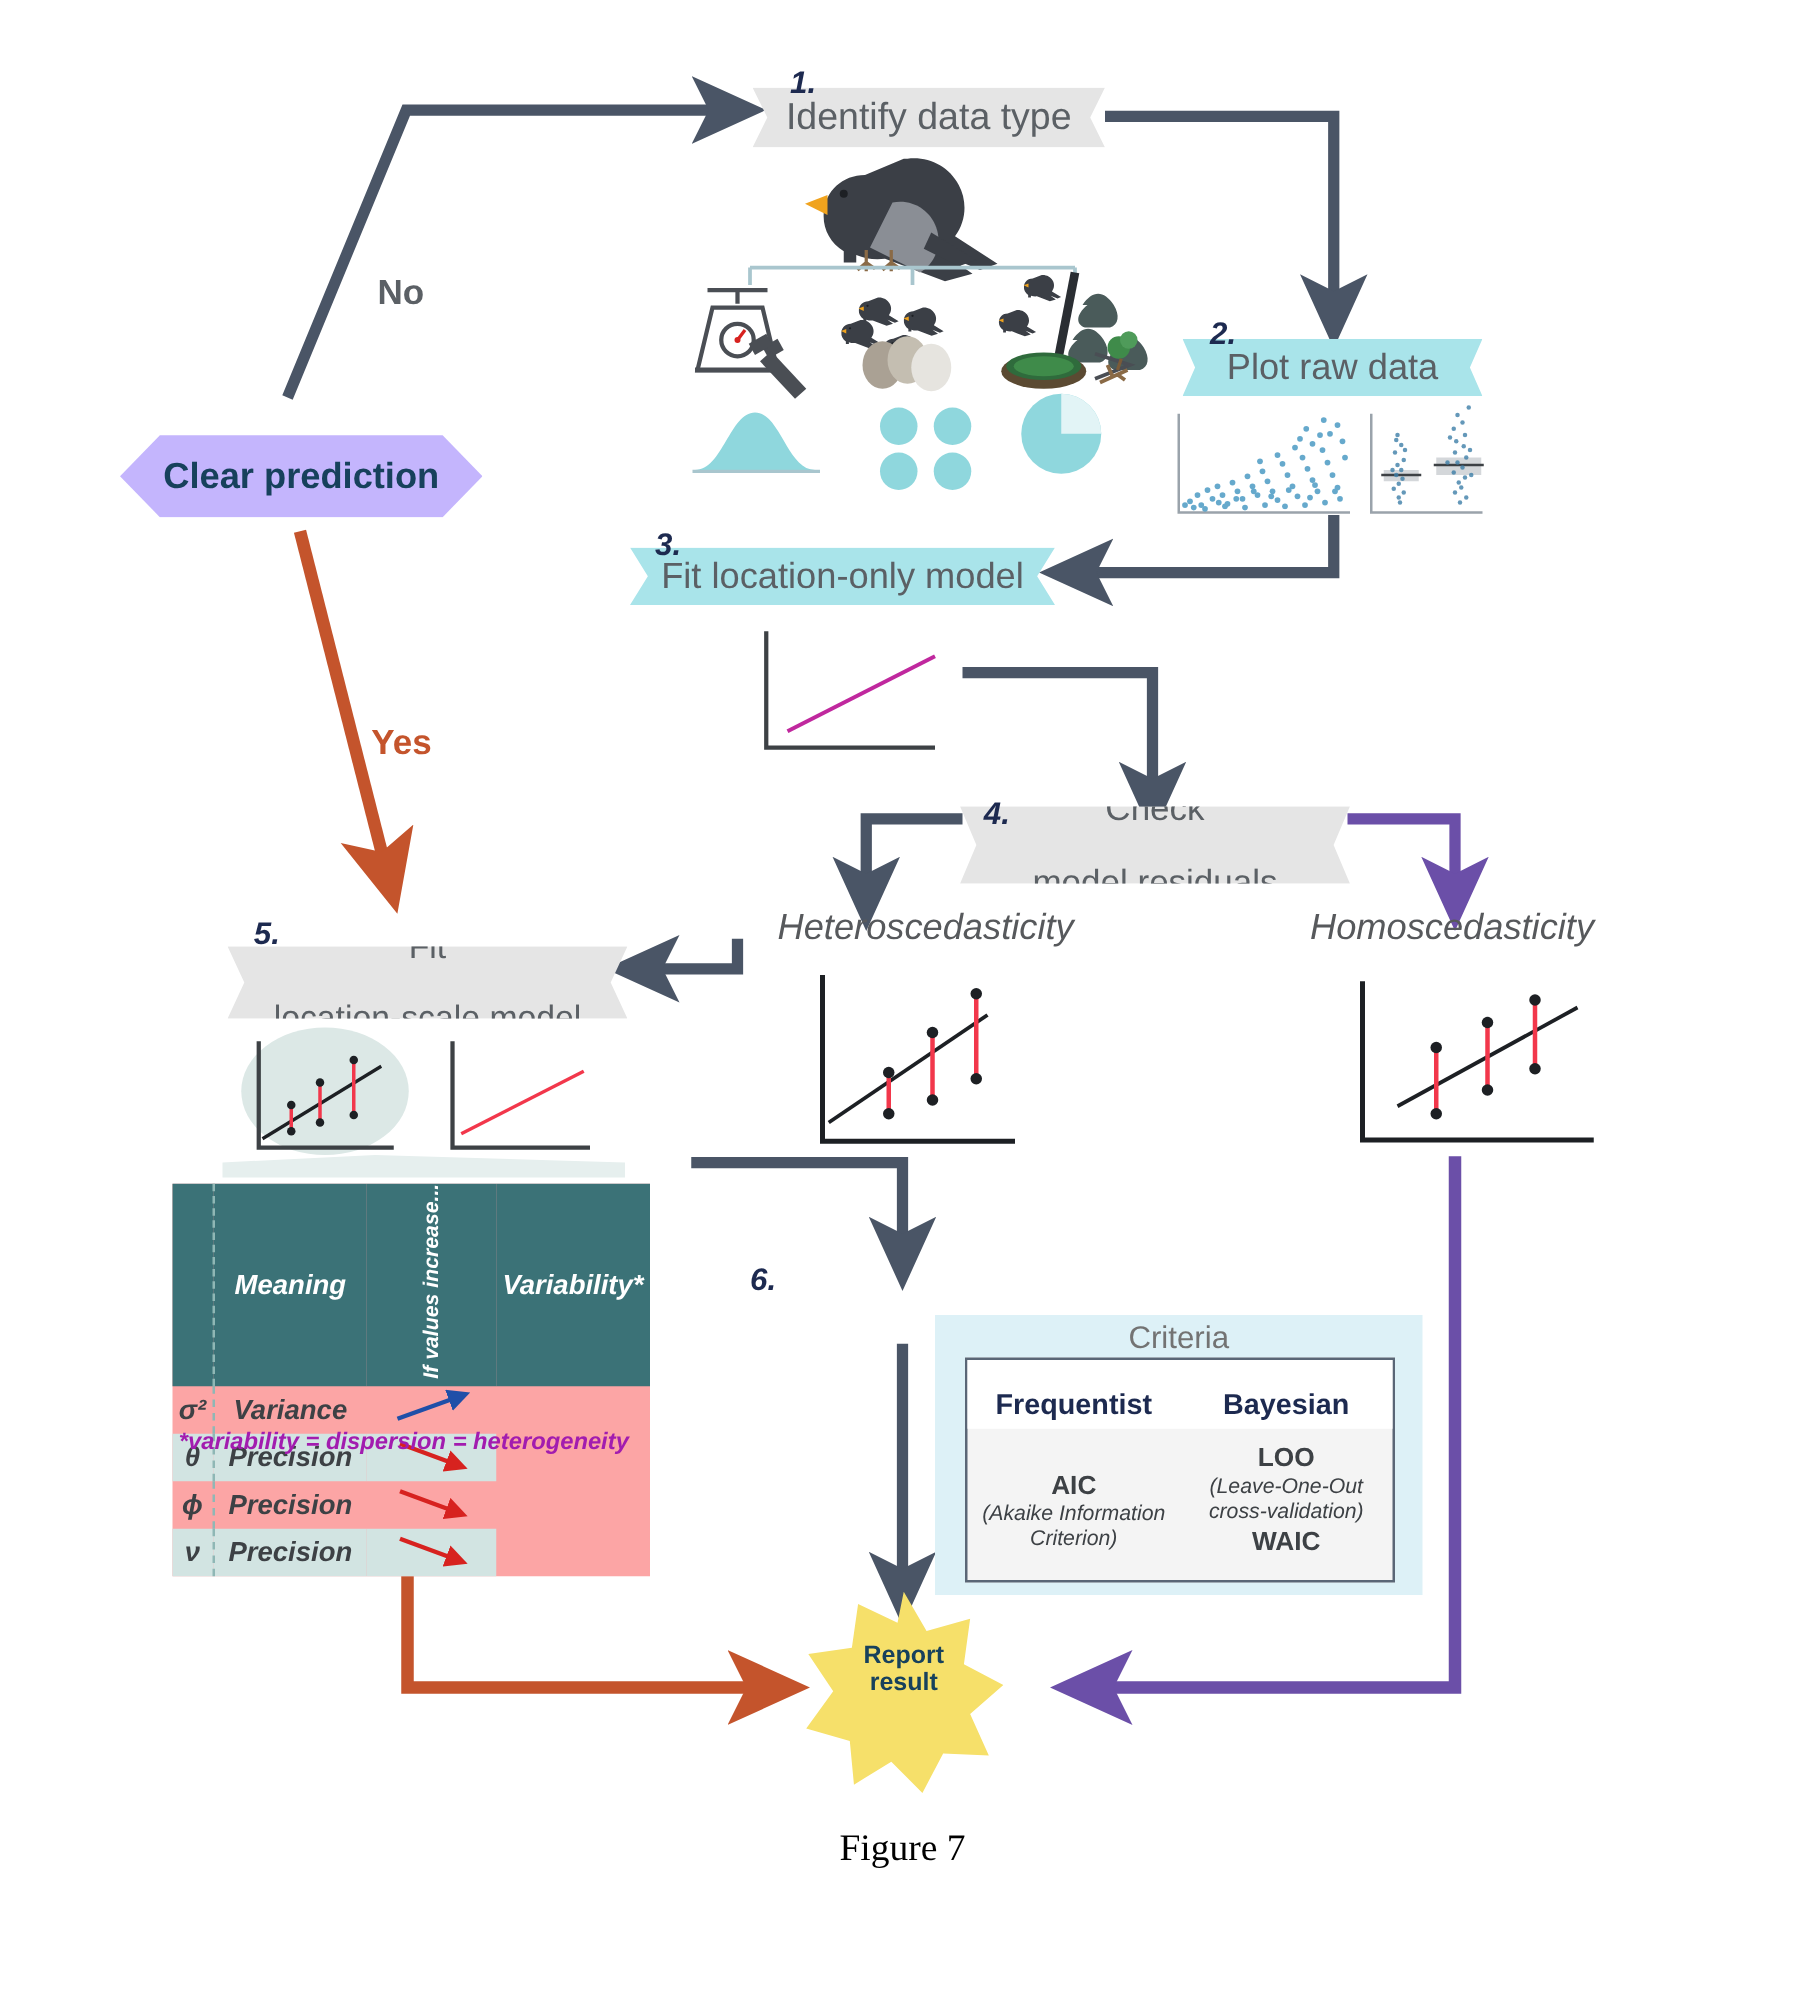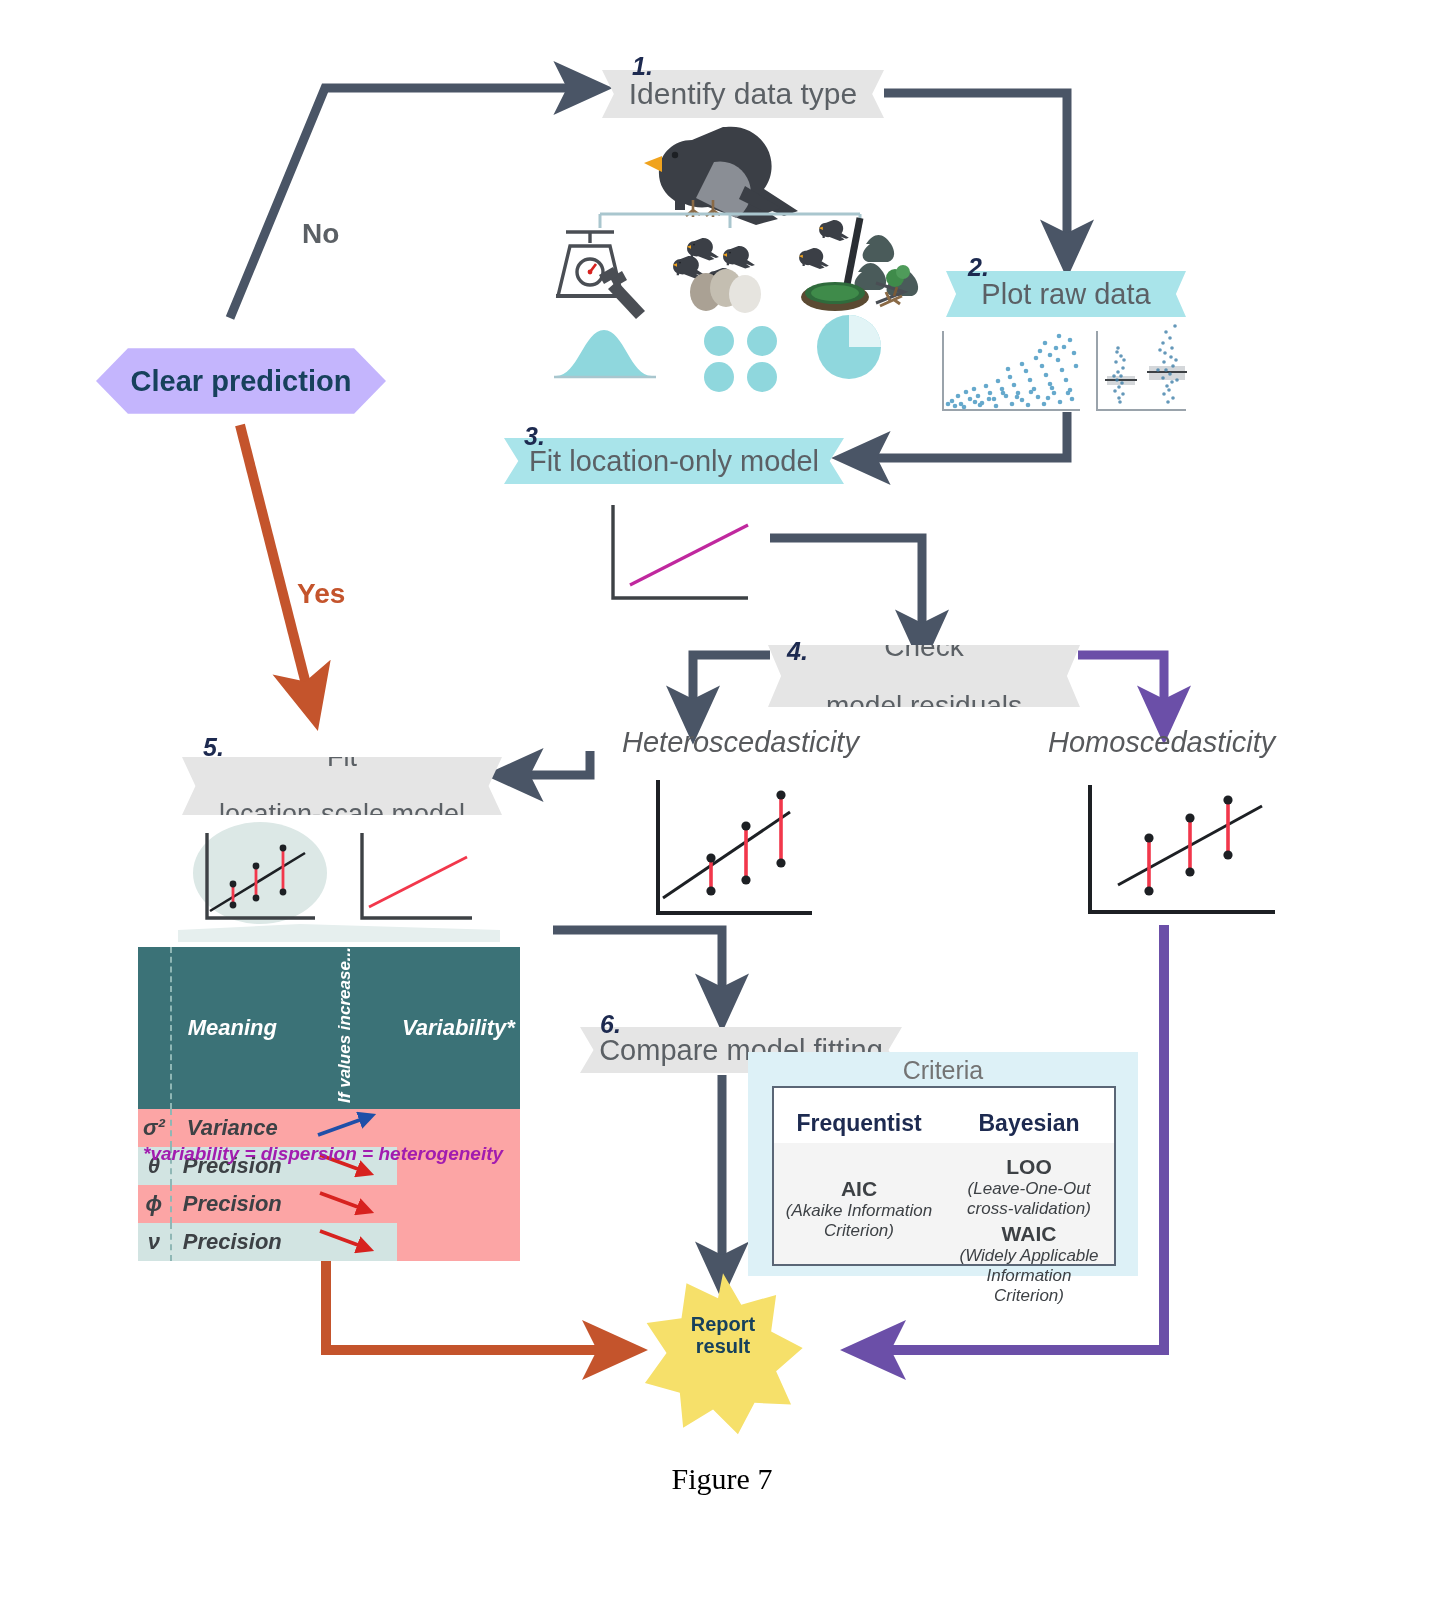--- a/index.html
+++ b/index.html
@@ -540,41 +540,37 @@
               </defs>
             <path d="M14,7 L60,24" stroke="#D7221F" stroke-width="3.6" marker-end="url(#dnArr3)" fill="none"></path>
           </svg>
         </td>
       </tr>
     </tbody>
   </table>
   <div class="tblnote" style="left:143px;top:1143px;">*variability = dispersion = heterogeneity</div>
 
   <div class="stepnum" style="left:600px;top:1010px;">6.</div>
-  <div class="ribbon" style="left:580px;top:1027px;width:322px;height:46px;font-size:29px;">
-    <span>Compare model fitting</span>
-  </div>
 
   <div class="critOuter" style="left:748px;top:1052px;width:390px;height:224px;">
     <div class="critTitle" style="left:0;top:4px;">Criteria</div>
     <div class="critInner" style="left:24px;top:34px;width:340px;height:176px;">
       <div class="critHeadRow">
         <div class="critHead">Frequentist</div>
         <div class="critHead">Bayesian</div>
       </div>
       <div class="critBody">
         <div class="critCol" style="padding-top:30px;">
           <b>AIC</b>
           <i>(Akaike Information Criterion)</i>
         </div>
         <div class="critCol">
           <b>LOO</b>
           <i>(Leave-One-Out cross-validation)</i>
           <b>WAIC</b>
-          <i>(Widely Applicable Information Criterion)</i>
         </div>
       </div>
     </div>
   </div>
 
   <div class="starwrap" style="left:640px;top:1270px;width:166px;height:166px;">
     <svg width="166" height="166" viewBox="0 0 100 100">
       <path fill="#F6E06A" d="M50,2 L61,21 L82,15 L79,37 L98,47 L82,61 L91,81
         L69,80 L59,99 L44,84 L26,95 L24,74 L3,68 L16,50 L4,32 L25,29 L28,8
         L47,17 Z"></path>

